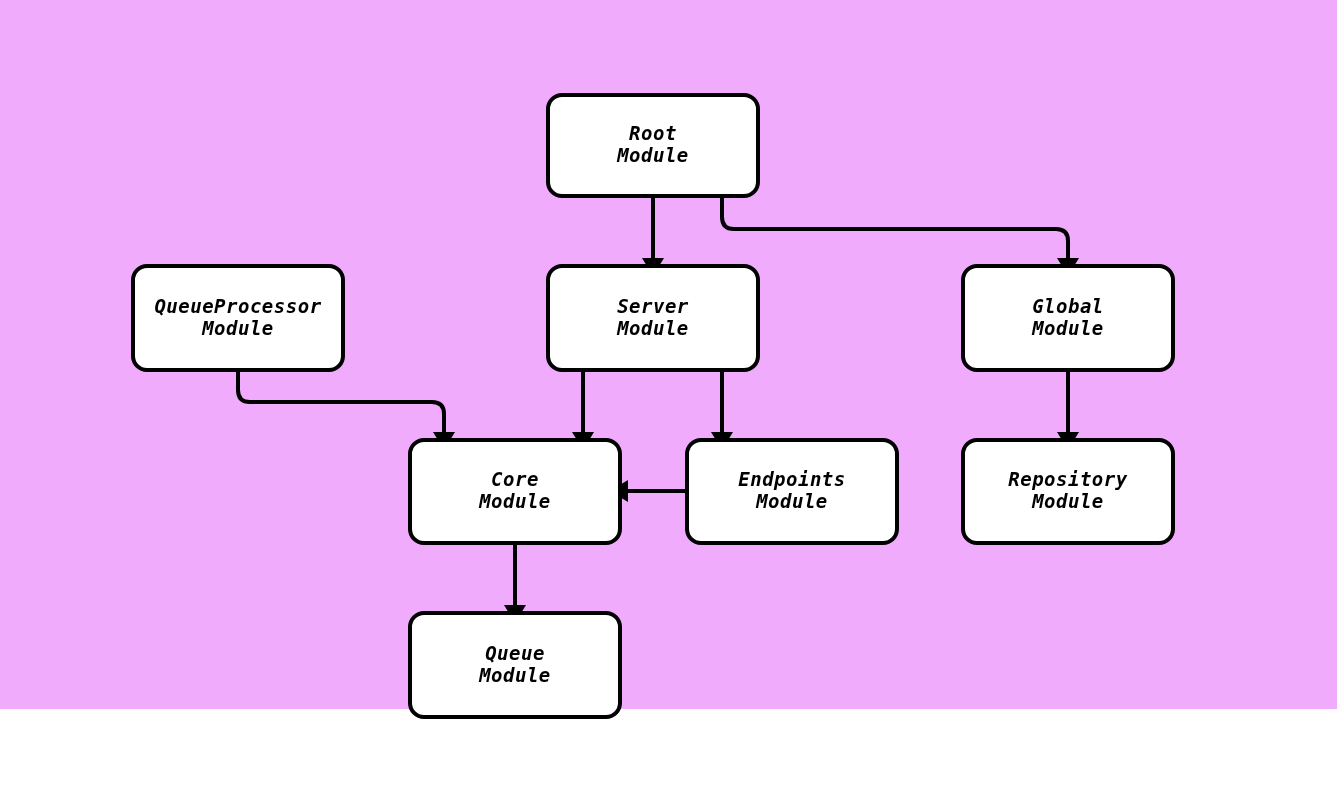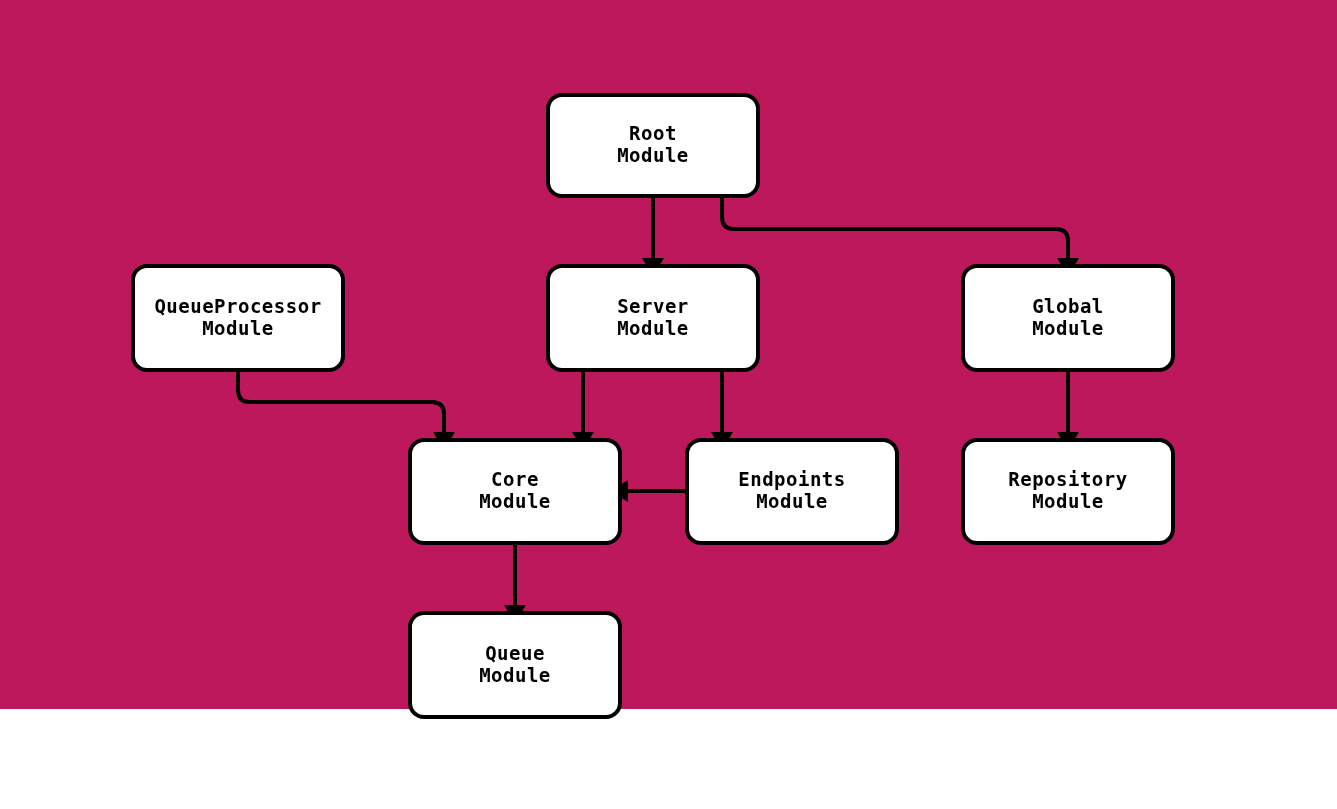--- a/index.html
+++ b/index.html
@@ -11,21 +11,22 @@
   body {
     width: 1337px;
     height: 809px;
     overflow: hidden;
     font-family: "DejaVu Sans Mono", "Liberation Mono", monospace;
   }
   #diagram-root {
     position: relative;
     width: 1337px;
     height: 709px;
-    background: #be185d;
+    background: #f0abfc;
+    font-style: italic;
   }
   svg#diagram-canvas {
     position: absolute;
     top: 0;
     left: 0;
     width: 1337px;
     height: 809px;
     display: block;
   }
   .node-box {

